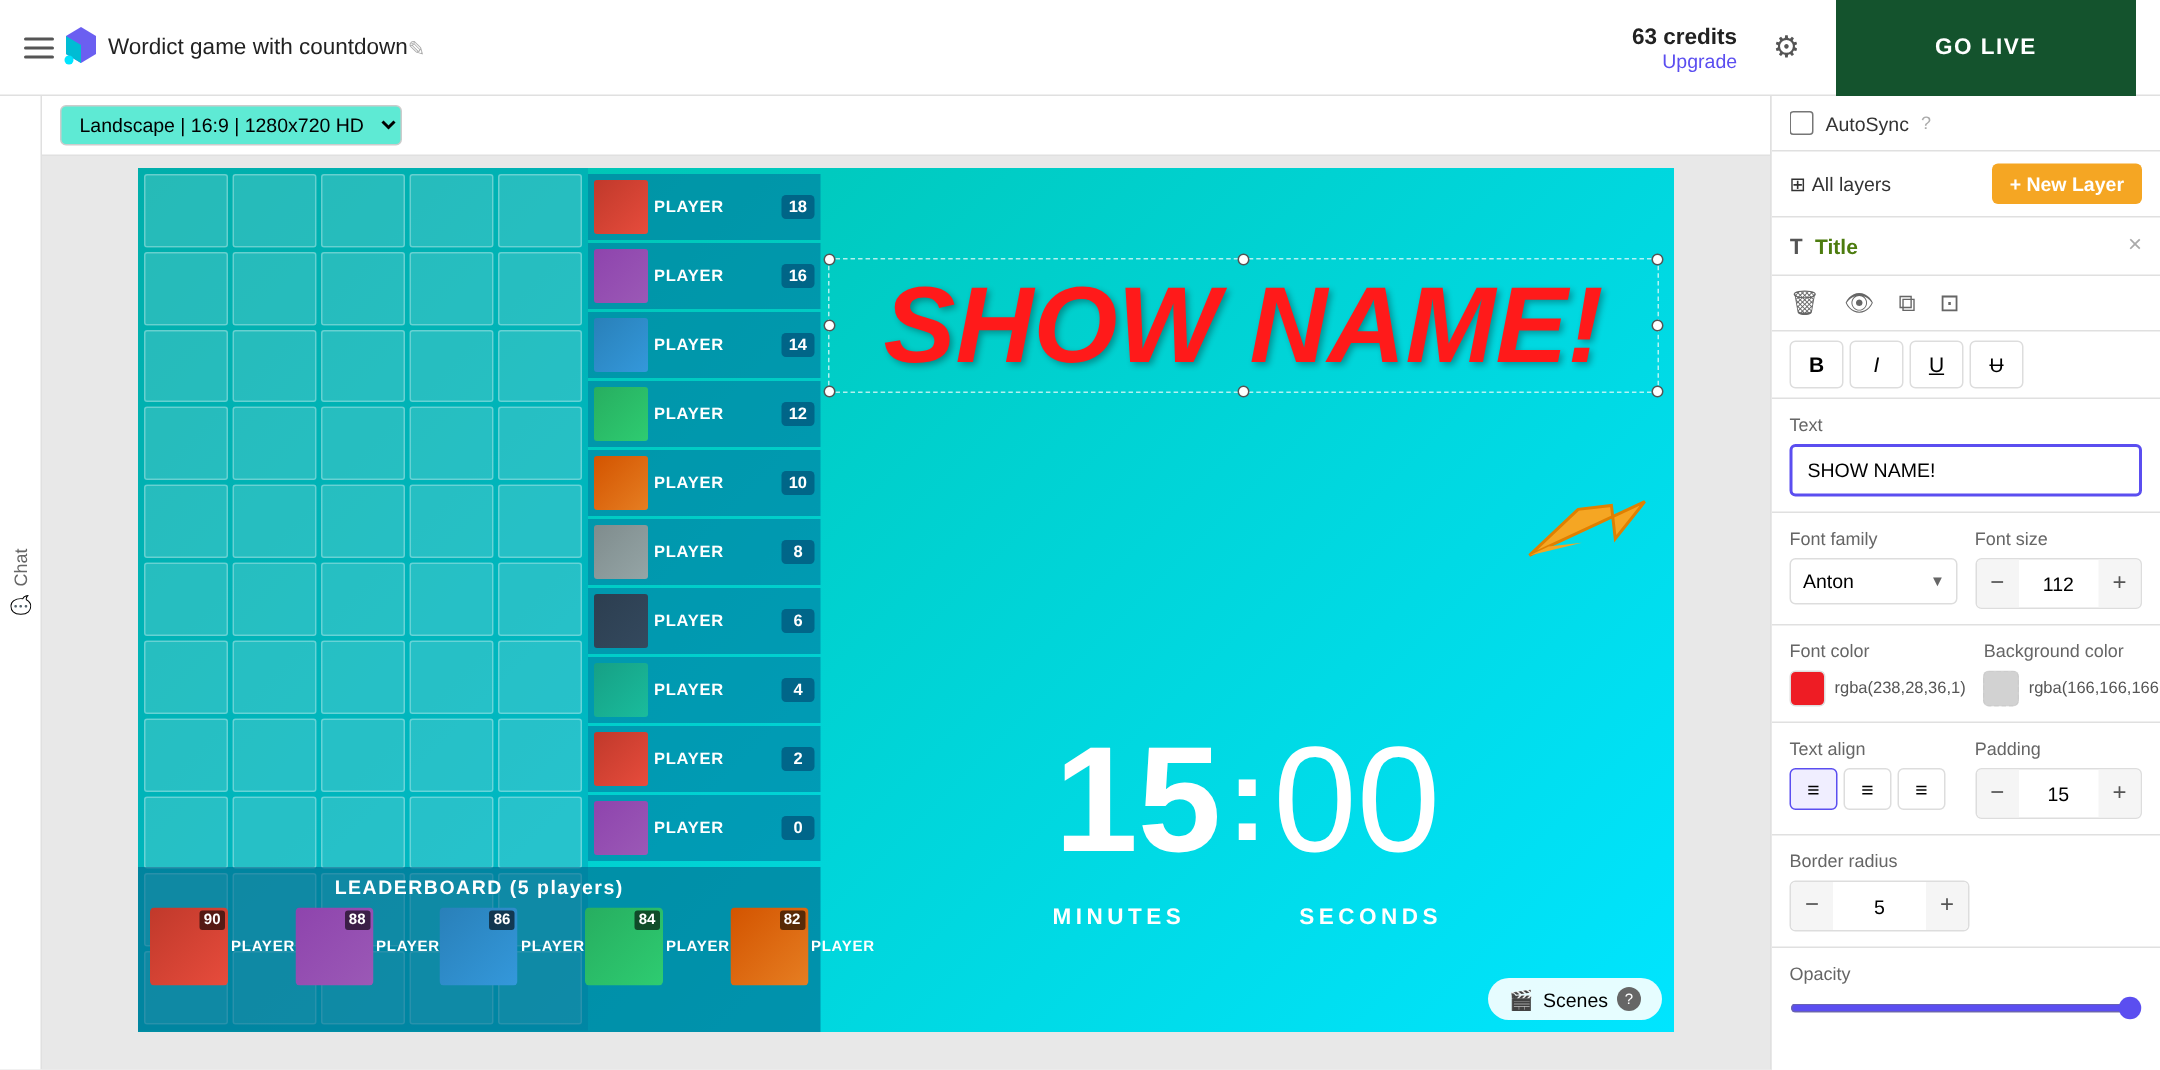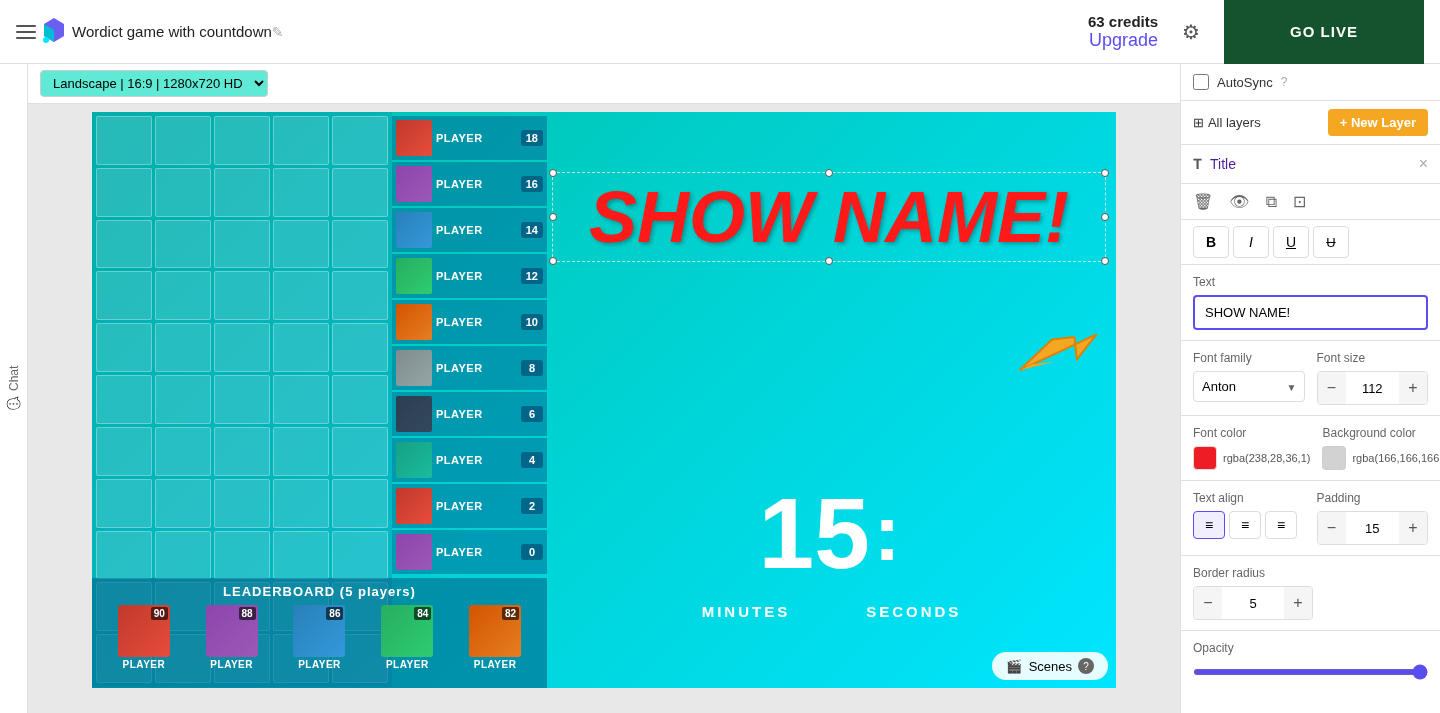--- a/index.html
+++ b/index.html
@@ -11,21 +11,21 @@
       border-bottom: 1px solid #e0e0e0; padding: 0 16px; gap: 12px;
     }
     .topbar-left { display: flex; align-items: center; flex: 1; }
     .hamburger-icon { width: 20px; height: 14px; display: flex; flex-direction: column; justify-content: space-between; cursor: pointer; }
     .hamburger-icon span { display: block; height: 2px; background: #555; border-radius: 1px; }
     .logo { width: 36px; height: 36px; }
     .app-title { font-size: 15px; font-weight: 500; color: #222; }
     .edit-icon { color: #aaa; font-size: 14px; cursor: pointer; }
     .topbar-center { display: flex; flex-direction: column; align-items: flex-end; margin-right: 12px; }
     .credits-text { font-size: 15px; font-weight: 600; color: #222; }
-    .upgrade-link { font-size: 18px; color: #5b4ef0; cursor: pointer; }
+    .upgrade-link { font-size: 13px; color: #5b4ef0; cursor: pointer; }
     .settings-icon { font-size: 20px; color: #555; cursor: pointer; margin-right: 12px; }
     .go-live-btn {
       background: #14532d; color: #fff; font-size: 15px; font-weight: 700;
       border: none; padding: 0 32px; height: 64px; cursor: pointer; letter-spacing: 1px; min-width: 200px;
     }
 
     
     .main-layout { display: flex; height: calc(713px - 64px); }
 
     
@@ -115,21 +115,21 @@
     
     .leaderboard {
       position: absolute; bottom: 0; left: 0; width: 455px; height: 110px;
       background: rgba(0,100,140,0.6);
     }
     .leaderboard-title {
       text-align: center; color: #fff; font-size: 13px; font-weight: 700;
       padding: 6px; letter-spacing: 1px;
     }
     .leaderboard-players { display: flex; justify-content: space-around; padding: 0 8px; }
-    .lb-player { display: flex; flex-direction: column; align-items: center; gap: 2px; }
+    .lb-player { display: flex; flex-direction: row; align-items: center; gap: 2px; }
     .lb-avatar { width: 52px; height: 52px; border-radius: 3px; background: #999; position: relative; overflow: hidden; }
     .lb-score {
       position: absolute; top: 2px; right: 2px; background: rgba(0,0,0,0.6);
       color: #fff; font-size: 10px; font-weight: 700; padding: 1px 3px; border-radius: 2px;
     }
     .lb-name { font-size: 10px; color: #fff; font-weight: 600; letter-spacing: 0.5px; }
 
     
     .scenes-btn {
       position: absolute; bottom: 8px; right: 8px; background: rgba(255,255,255,0.9);
@@ -164,21 +164,21 @@
       display: flex; align-items: center; gap: 4px;
     }
 
     
     .layer-editor { padding: 0; }
     .layer-header {
       display: flex; align-items: center; padding: 10px 12px;
       border-bottom: 1px solid #e0e0e0; gap: 8px;
     }
     .layer-type-icon { color: #555; font-size: 14px; }
-    .layer-name { flex: 1; font-size: 14px; font-weight: 400; color: #4c1d95; }
+    .layer-name { flex: 1; font-size: 14px; font-weight: 700; color: #4d7c0f; }
     .close-btn { color: #aaa; font-size: 16px; cursor: pointer; background: none; border: none; }
 
     .layer-actions {
       display: flex; align-items: center; padding: 8px 12px;
       border-bottom: 1px solid #e0e0e0; gap: 16px;
     }
     .action-icon { color: #666; font-size: 16px; cursor: pointer; }
 
     .text-format-bar {
       display: flex; align-items: center; padding: 6px 12px;
@@ -445,20 +445,21 @@
           <div class="arrow-decoration" style="position:absolute; right:20px; top:200px; font-size:50px;">
             <svg width="80" height="80" viewBox="0 0 80 80">
               <polygon points="10,70 70,10 60,40 50,20 30,30" fill="#f5a623" stroke="#e08000" stroke-width="2"></polygon>
               <polygon points="10,70 40,50 20,60" fill="#f5a623"></polygon>
             </svg>
           </div>
 
           <div style="position:absolute; bottom:105px; left:455px; right:0; display:flex; align-items:center; justify-content:center;">
             <span style="font-size:100px; font-weight:900; color:#fff; line-height:1;">15</span>
             <span style="font-size:80px; font-weight:900; color:#fff; line-height:1; margin:0 4px;">:</span>
+            <span style="font-size:100px; font-weight:300; color:#fff; line-height:1;">00</span>
           </div>
 
           <div style="position:absolute; bottom:68px; left:455px; right:0; display:flex; justify-content:center; gap:76px;">
             <span style="font-size:15px; font-weight:700; color:#fff; letter-spacing:3px;">MINUTES</span>
             <span style="font-size:15px; font-weight:700; color:#fff; letter-spacing:3px;">SECONDS</span>
           </div>
 
           <div class="leaderboard">
             <div class="leaderboard-title">LEADERBOARD (5 players)</div>
             <div class="leaderboard-players" id="lb-container">

